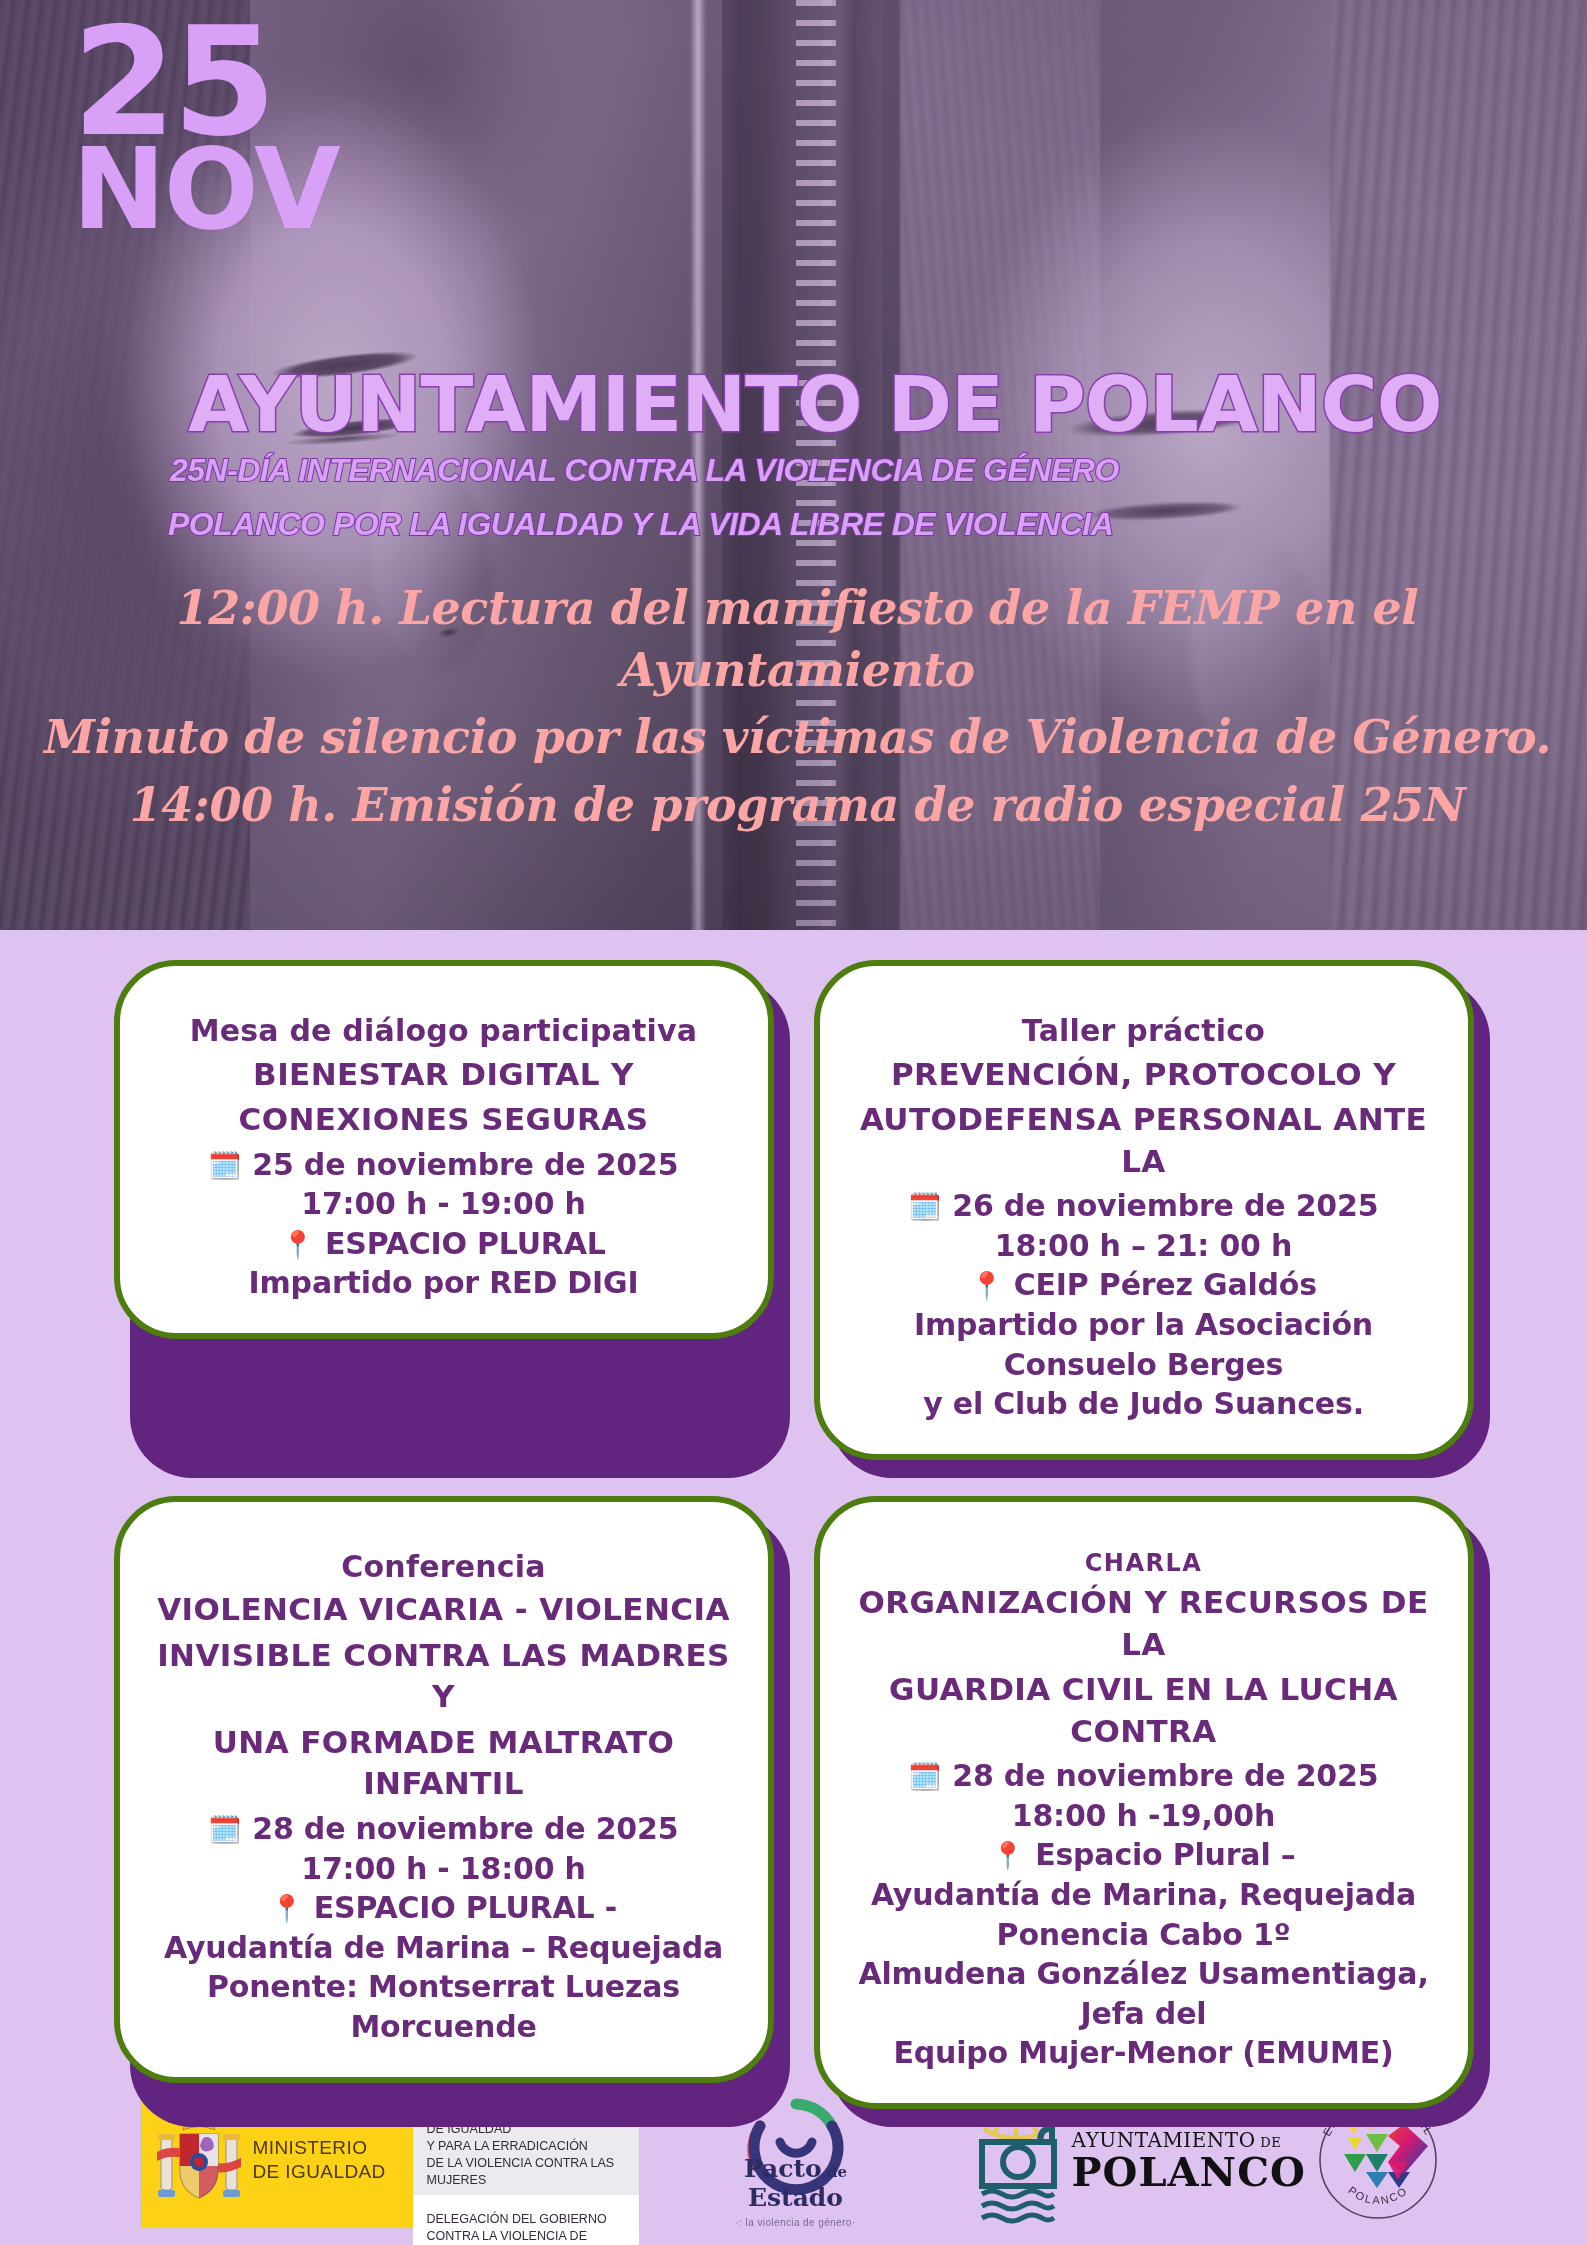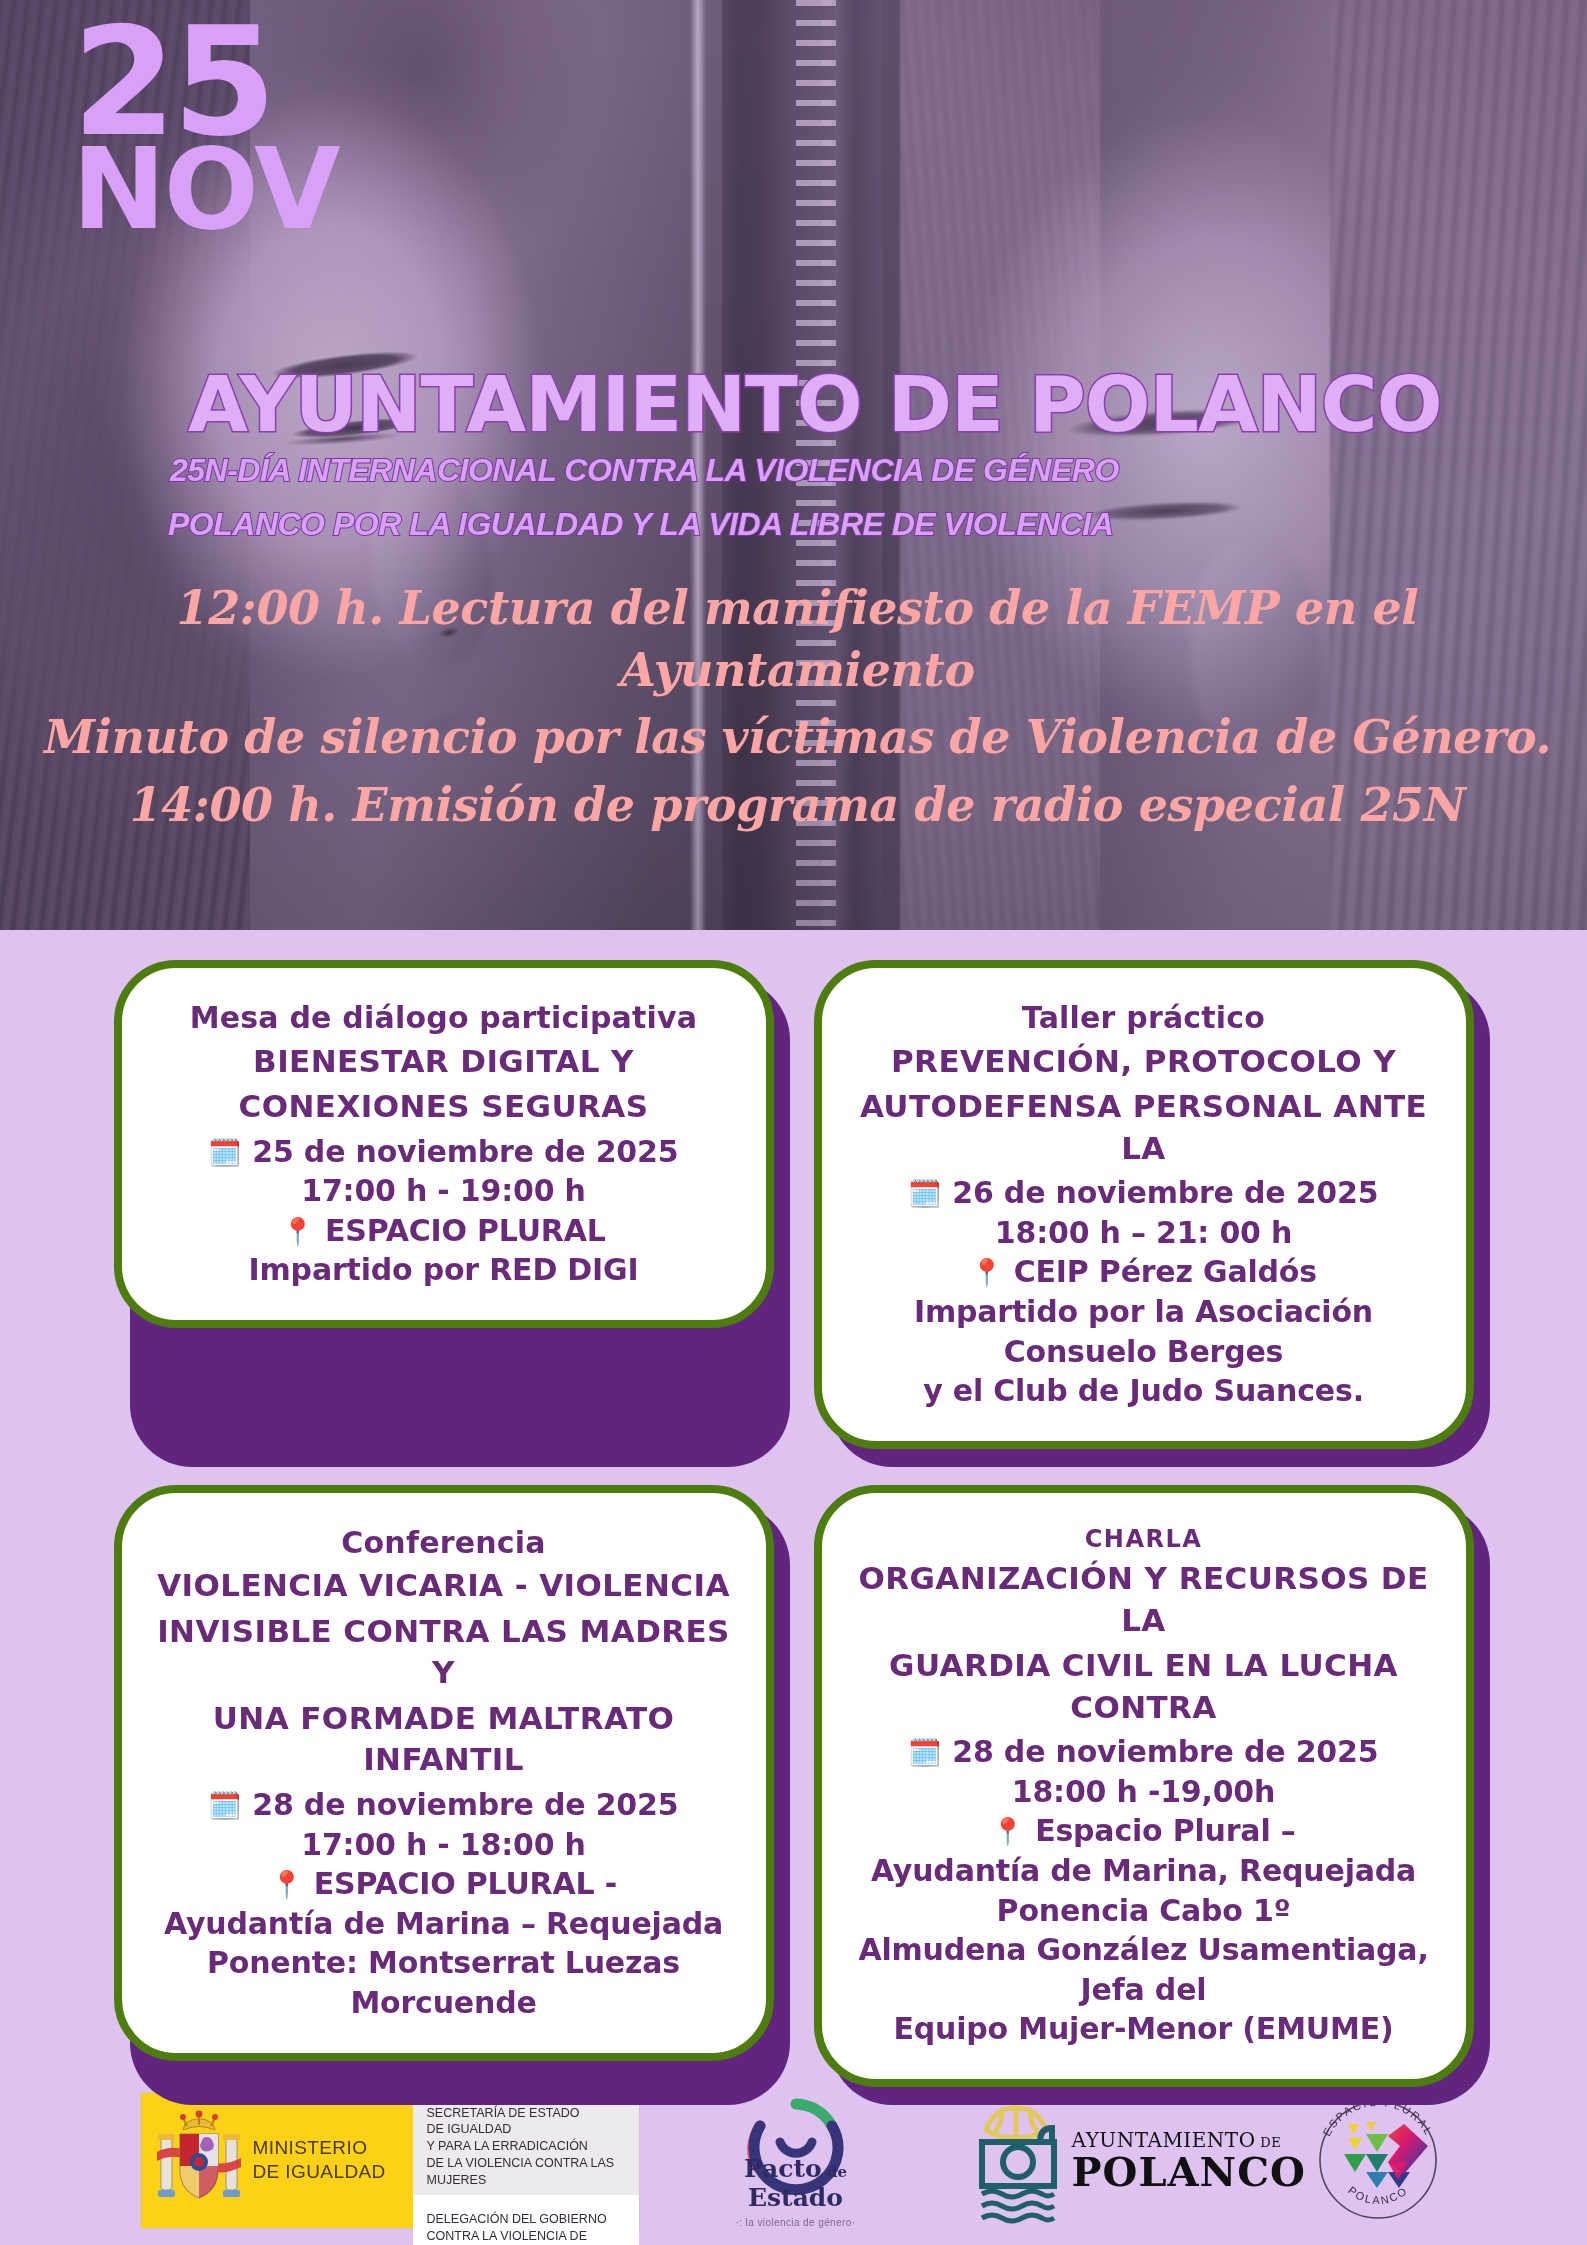--- a/index.html
+++ b/index.html
@@ -213,23 +213,23 @@
   
   .cards{
     position:absolute;left:0;top:960px;width:1587px;
   }
   .row{display:flex;justify-content:center;gap:40px;margin-bottom:36px;}
 
   .card-wrap{position:relative;width:660px;}
   .card{
     position:relative;
     background:#ffffff;
-    border:8px solid #4d7c0f;
+    border:6px solid #4d7c0f;
     border-radius:62px;
-    padding:32px 26px 30px;
+    padding:47px 26px 30px;
     box-sizing:border-box;
     z-index:2;
     text-align:center;
   }
   .card-shadow{
     position:absolute;left:16px;top:18px;width:100%;height:100%;
     background:#61247f;
     border-radius:62px;
     z-index:1;
   }

